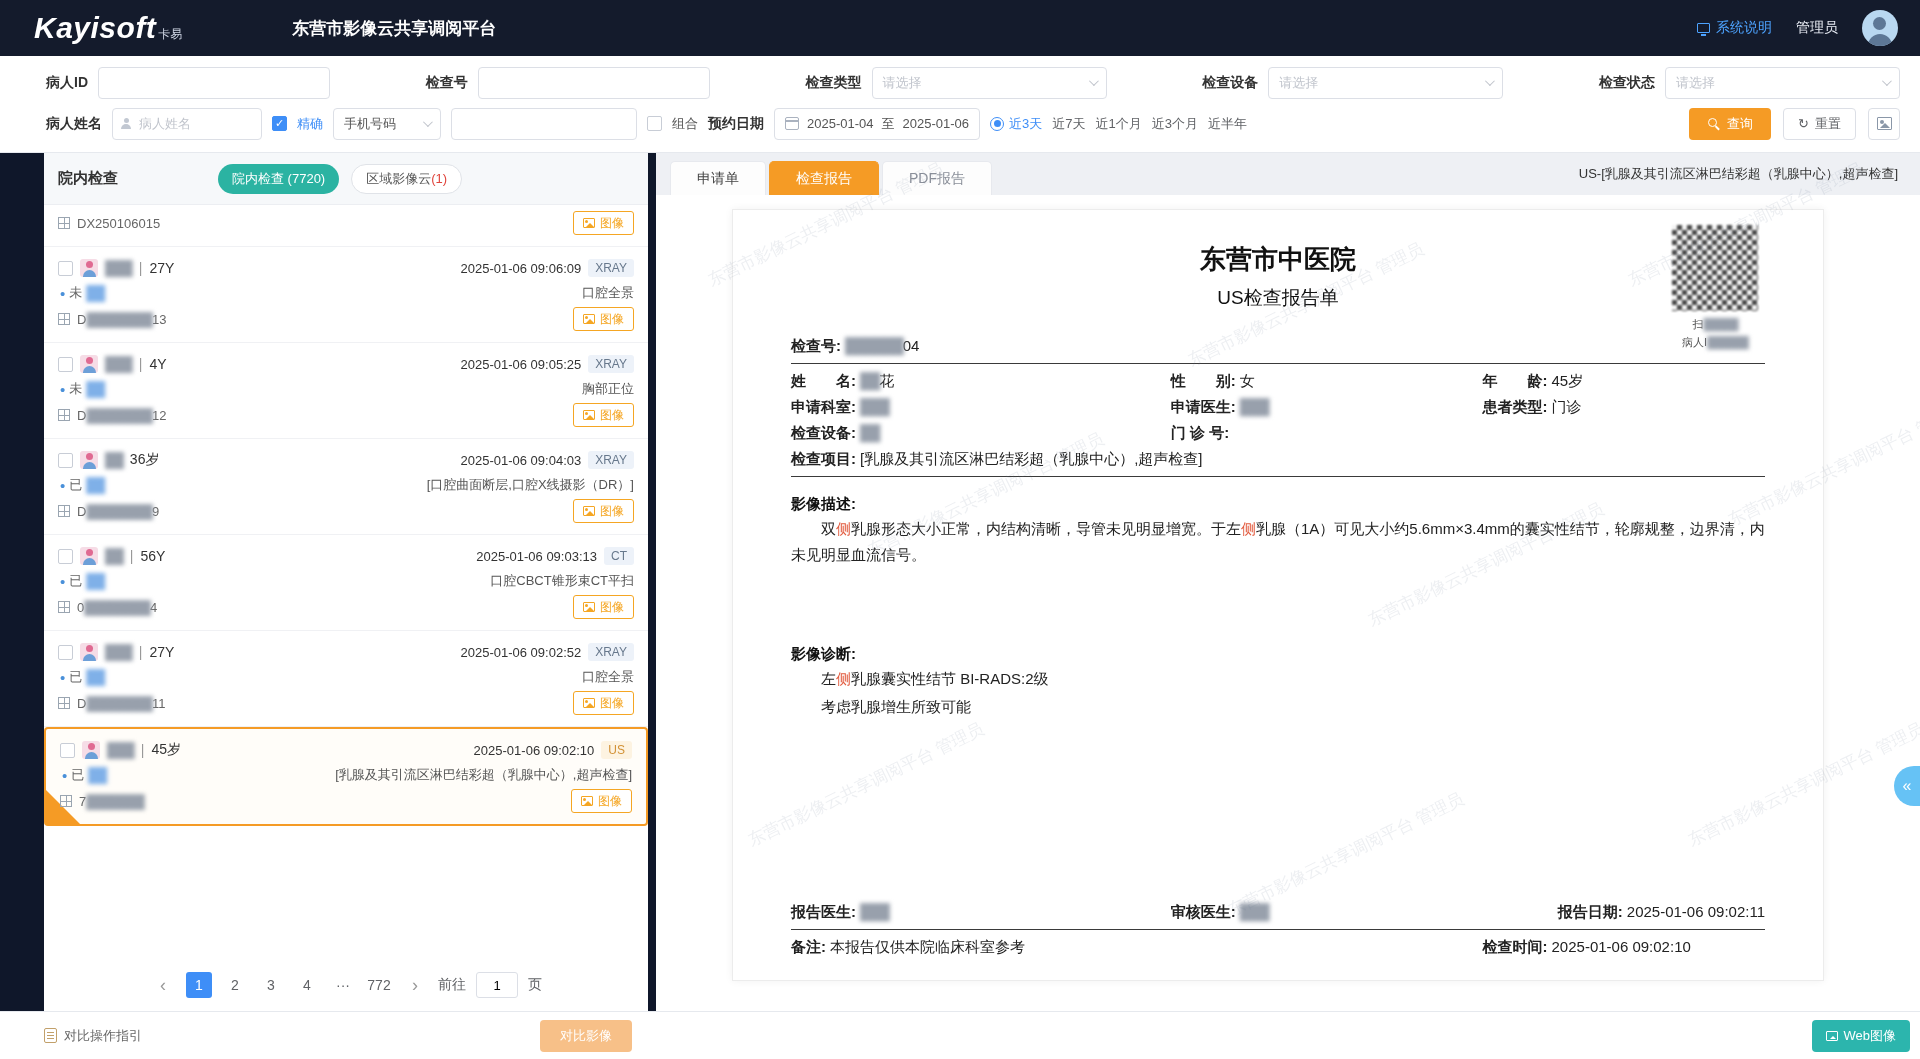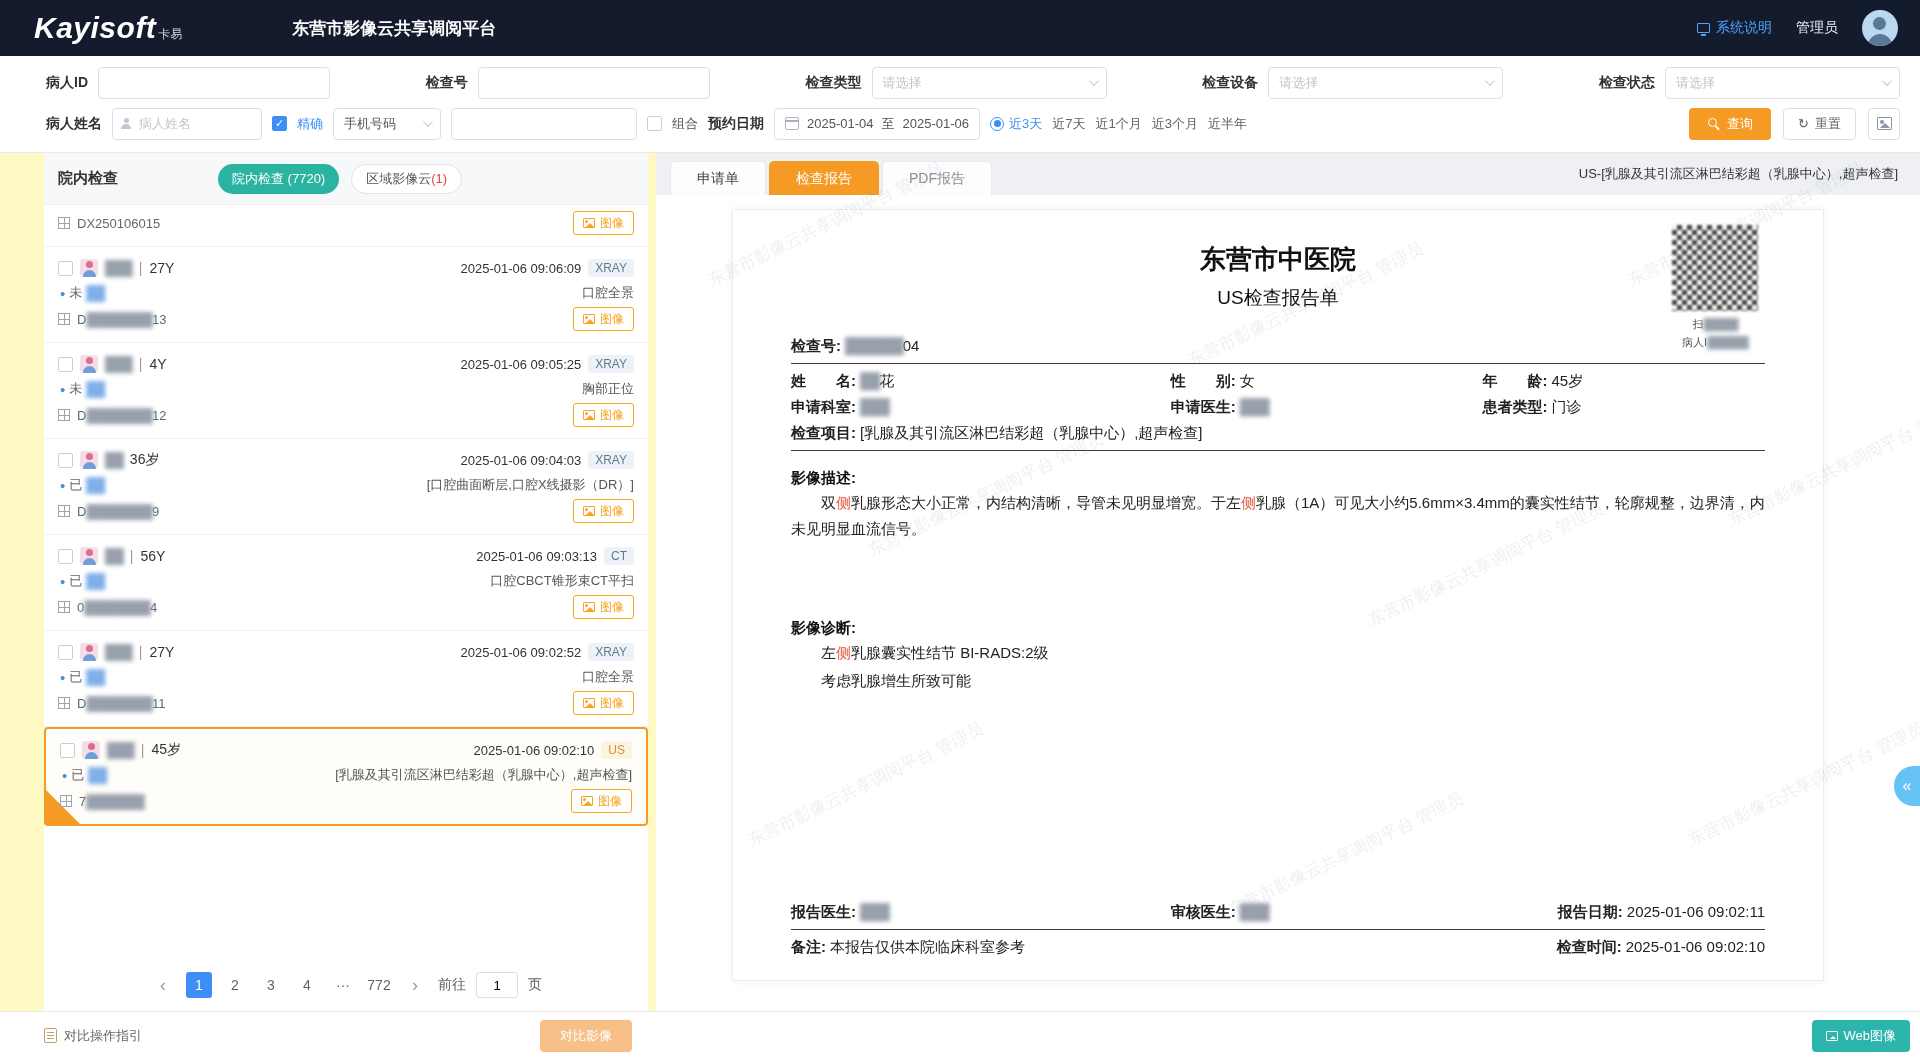--- a/index.html
+++ b/index.html
@@ -65,21 +65,21 @@
   .mag-ic::after { content:""; position:absolute; width:5px; height:1.5px; background:#fff; transform:rotate(45deg); left:8px; top:9.5px; }
   .btn-reset { height:32px; background:#fff; color:#606266; border:1px solid #dcdfe6; border-radius:4px;
                padding:0 14px; font-size:13px; display:flex; align-items:center; gap:6px; cursor:pointer; }
   .btn-iconsq { width:32px; height:32px; background:#fff; border:1px solid #dcdfe6; border-radius:4px;
                 display:flex; align-items:center; justify-content:center; cursor:pointer; }
   .layout-ic { width:15px; height:13px; border:1px solid #8a97a8; border-radius:1px; position:relative; }
   .layout-ic::before { content:""; position:absolute; width:4px; height:4px; border-radius:50%; background:#8a97a8; left:2px; top:2px; }
   .layout-ic::after { content:""; position:absolute; border-left:5px solid transparent; border-right:5px solid transparent; border-bottom:5px solid #8a97a8; right:1px; bottom:1px; }
 
   
-  .bodyrow { flex:1; display:flex; min-height:0; padding-left:44px; background:#fef9c3; }
+  .bodyrow { flex:1; display:flex; min-height:0; padding-left:44px; background:#0f172a; }
 
   
   .panel { width:604px; flex-shrink:0; display:flex; flex-direction:column; background:#fff; min-height:0; }
   .panel-head { height:52px; background:#f6f8fa; display:flex; align-items:center; padding:0 14px; gap:12px;
                 border-bottom:1px solid #eceef2; flex-shrink:0; }
   .panel-title { font-size:15px; font-weight:bold; color:#333; }
   .pill { height:30px; border-radius:15px; padding:0 14px; display:flex; align-items:center; font-size:13px; cursor:pointer; }
   .pill-teal { background:#2bb3a2; color:#fff; margin-left:88px; }
   .pill-white { background:#fff; color:#555; border:1px solid #e0e3e8; }
   .pill-count { color:#e0443c; }
@@ -525,20 +525,25 @@
           <div class="cols fline">
             <span class="c1"><span class="flab">姓　　名:</span><span class="fval"><span class="redact">██</span><span>花</span></span></span>
             <span class="c2"><span class="flab">性　　别:</span><span class="fval">女</span></span>
             <span class="c3"><span class="flab">年　　龄:</span><span class="fval">45岁</span></span>
           </div>
           <div class="cols fline">
             <span class="c1"><span class="flab">申请科室:</span><span class="fval redact">███</span></span>
             <span class="c2"><span class="flab">申请医生:</span><span class="fval redact">███</span></span>
             <span class="c3"><span class="flab">患者类型:</span><span class="fval">门诊</span></span>
           </div>
+          <div class="cols fline">
+            <span class="c1"><span class="flab">检查设备:</span><span class="fval redact">██</span></span>
+            <span class="c2"><span class="flab">门 诊 号:</span><span class="fval"></span></span>
+            <span class="c3"></span>
+          </div>
           <div class="fline">
             <span class="flab">检查项目:</span>
             <span class="fval">[乳腺及其引流区淋巴结彩超（乳腺中心）,超声检查]</span>
           </div>
           <div class="hr"></div>
 
           <div class="sec-head">影像描述:</div>
           <p class="para"><span>双</span><span class="hl">侧</span><span>乳腺形态大小正常，内结构清晰，导管未见明显增宽。于左</span><span class="hl">侧</span><span>乳腺（1A）可见大小约5.6mm×3.4mm的囊实性结节，轮廓规整，边界清，内未见明显血流信号。</span></p>
 
           <div class="diag-block">
@@ -549,21 +554,21 @@
 
           <div class="rpt-bottom">
             <div class="cols fline">
               <span class="c1"><span class="flab">报告医生:</span><span class="fval redact">███</span></span>
               <span class="c2"><span class="flab">审核医生:</span><span class="fval redact">███</span></span>
               <span class="c3" style="text-align:right"><span class="flab">报告日期:</span><span class="fval">2025-01-06 09:02:11</span></span>
             </div>
             <div class="hr"></div>
             <div class="cols fline">
               <span class="c1" style="width:71%"><span class="flab">备注:</span><span class="fval">本报告仅供本院临床科室参考</span></span>
-              <span class="c3" style="text-align:right"><span class="flab">检查时间:</span><span class="fval">2025-01-06 09:02:10</span></span>
+              <span class="c3" style=""><span class="flab">检查时间:</span><span class="fval">2025-01-06 09:02:10</span></span>
             </div>
           </div>
 
         </div>
       </div>
     </main>
   </div>
 
   <div class="ftr">
     <span class="guide">

